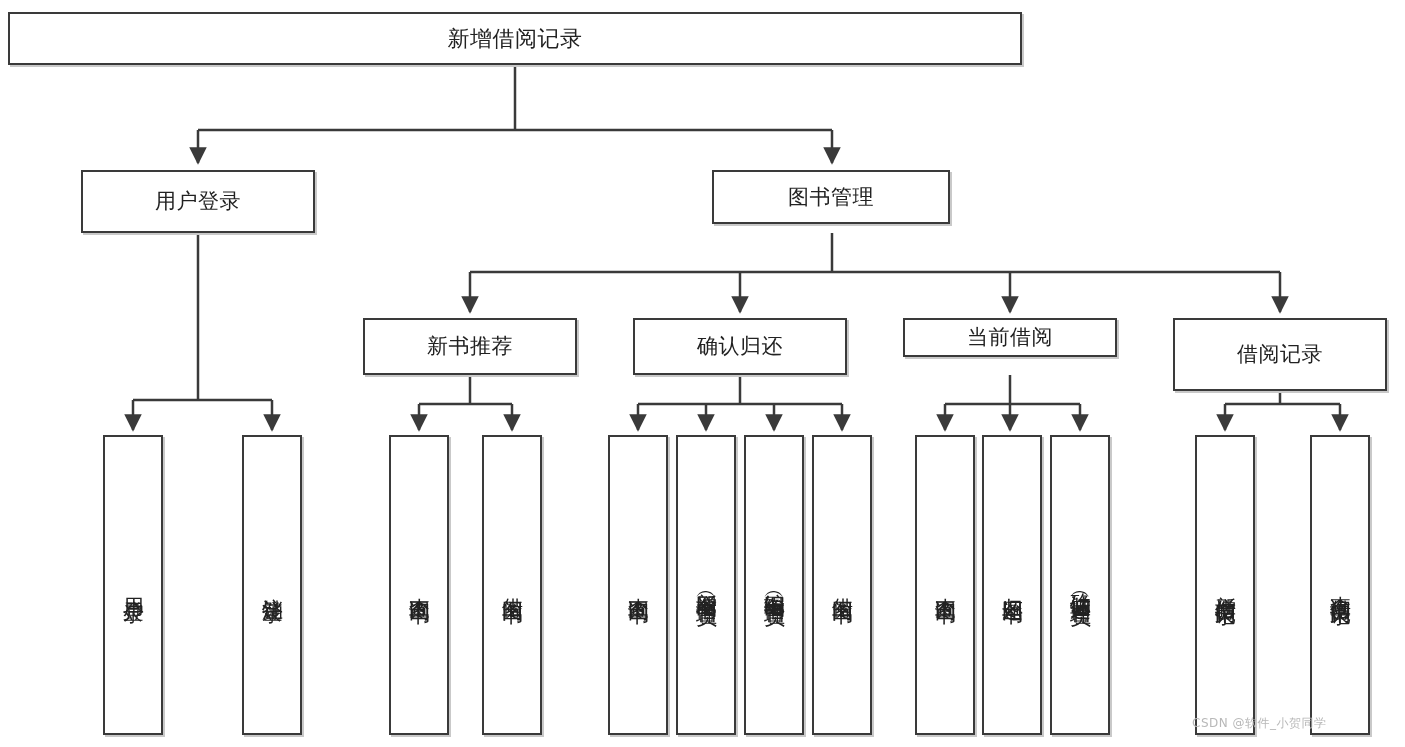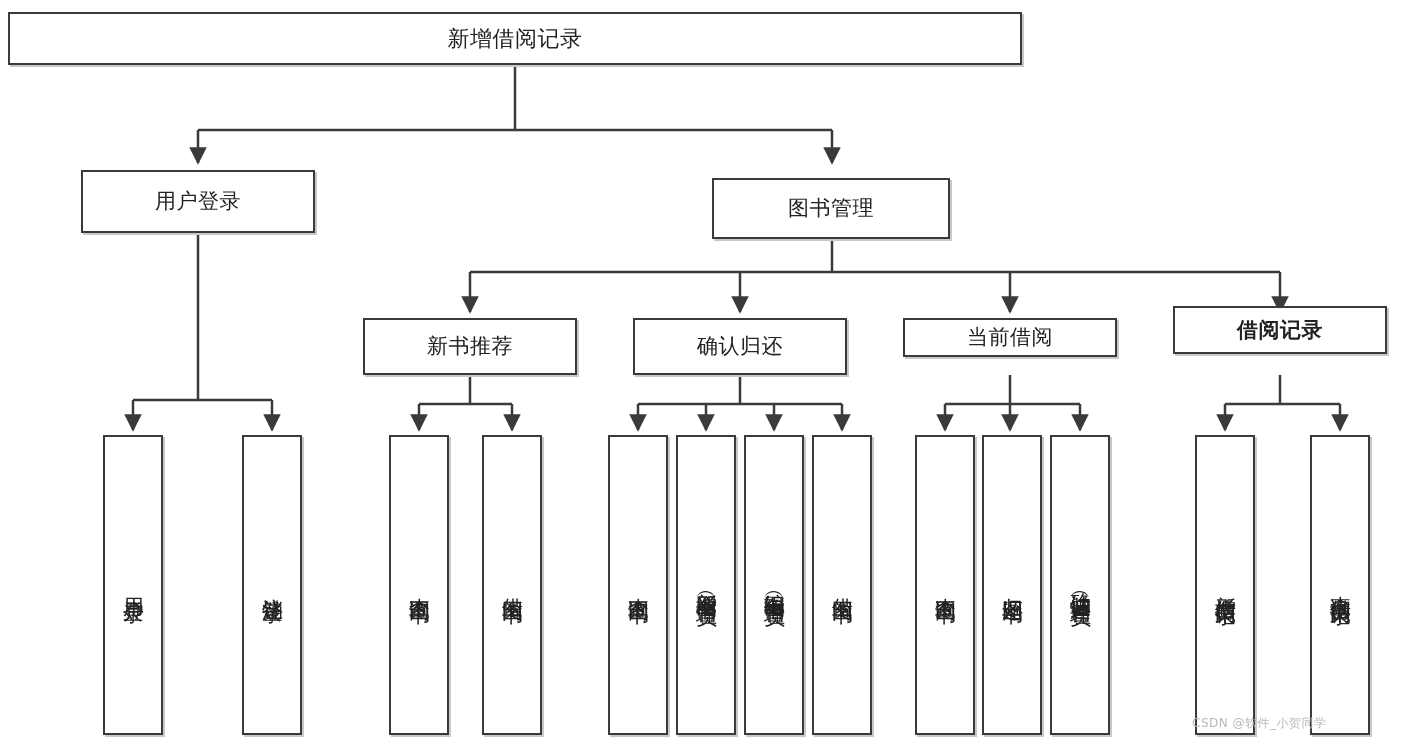--- a/index.html
+++ b/index.html
@@ -125,34 +125,34 @@
     </g>
   </svg>
 
   <div class="node horiz root shadow" style="left:8px; top:12px; width:1014px; height:53px;">
     <span class="label">新增借阅记录</span>
   </div>
 
   <div class="node horiz shadow" style="left:81px; top:170px; width:234px; height:63px;">
     <span class="label">用户登录</span>
   </div>
-  <div class="node horiz shadow" style="left:712px; top:178px; width:238px; height:61px;">
+  <div class="node horiz shadow" style="left:712px; top:170px; width:238px; height:54px;">
     <span class="label">图书管理</span>
   </div>
 
   <div class="node horiz shadow" style="left:363px; top:318px; width:214px; height:57px;">
     <span class="label">新书推荐</span>
   </div>
   <div class="node horiz shadow" style="left:633px; top:318px; width:214px; height:57px;">
     <span class="label">确认归还</span>
   </div>
   <div class="node horiz shadow" style="left:903px; top:318px; width:214px; height:39px;">
     <span class="label">当前借阅</span>
   </div>
-  <div class="node horiz shadow" style="left:1173px; top:306px; width:214px; height:48px;font-weight:bold;">
+  <div class="node horiz shadow" style="left:1173px; top:318px; width:214px; height:73px;">
     <span class="label">借阅记录</span>
   </div>
 
   <div class="node vert shadow" style="left:103px; top:435px; width:60px; height:300px;">
     <span class="label">用户登录</span>
   </div>
   <div class="node vert shadow" style="left:242px; top:435px; width:60px; height:300px;">
     <span class="label">注销登录</span>
   </div>
 

